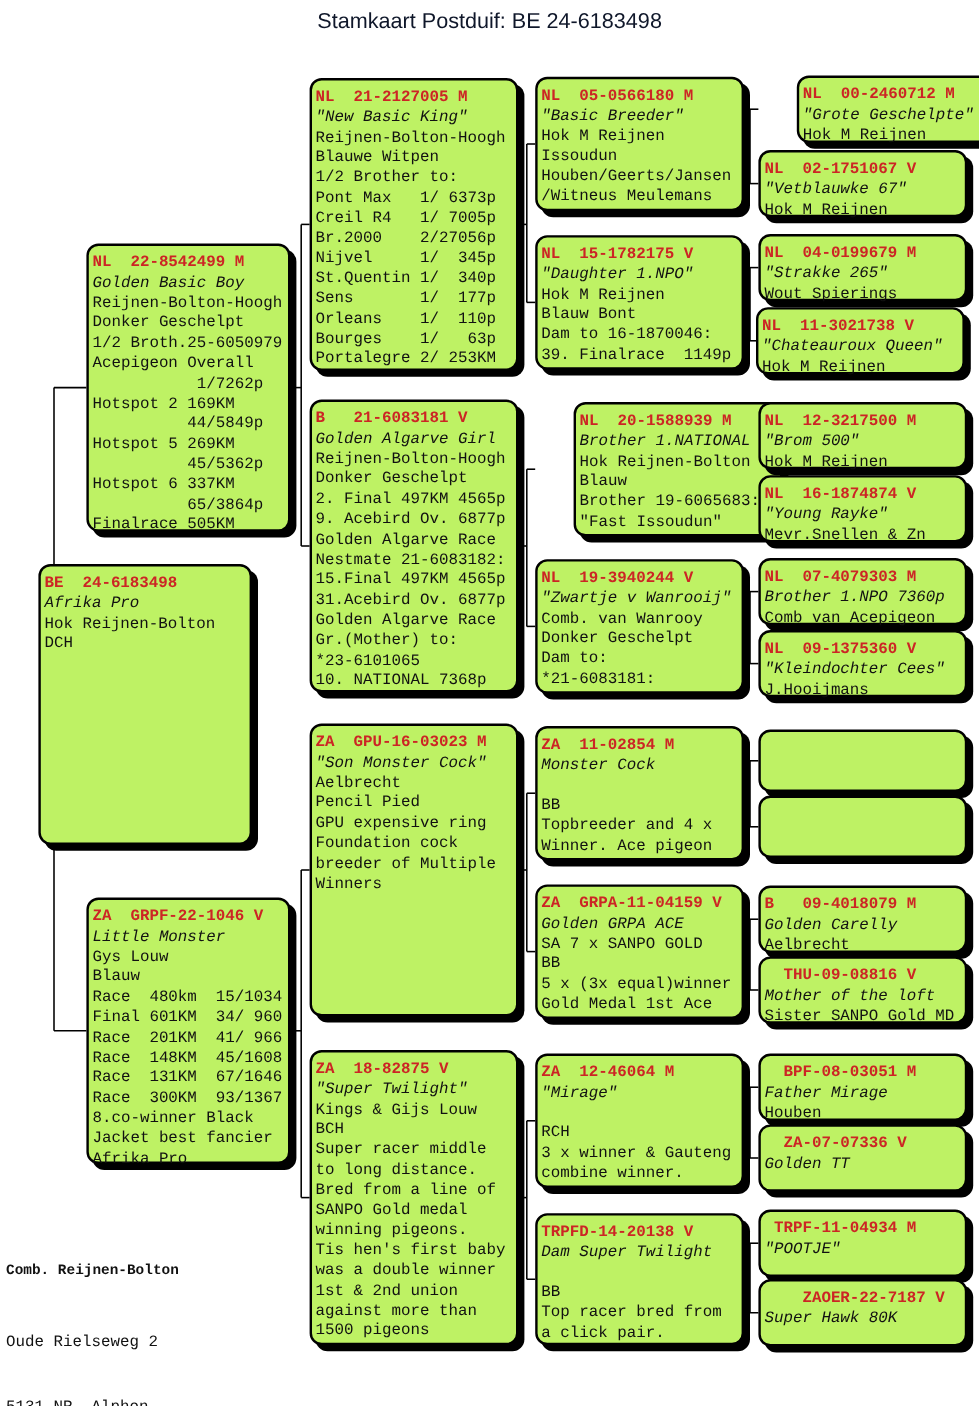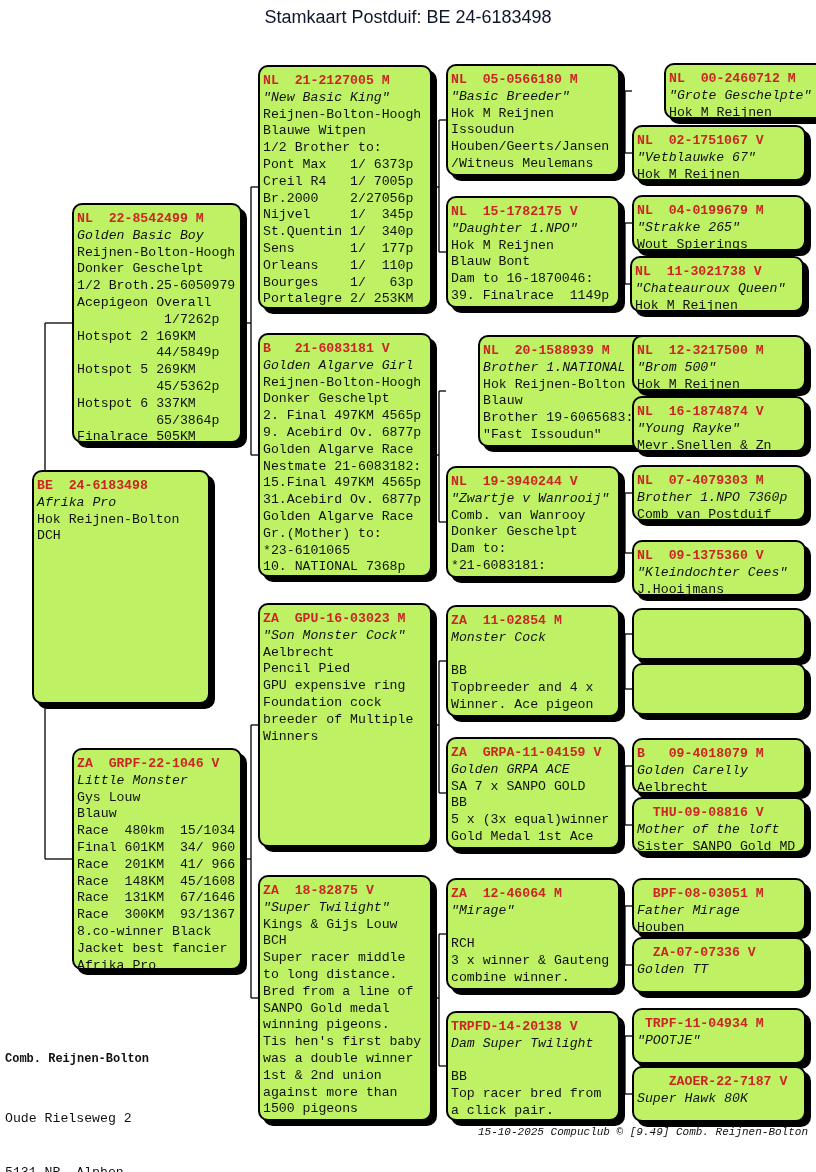--- a/index.html
+++ b/index.html
@@ -101,32 +101,31 @@
       <div class="pbox" style="left: 446px; top: 605px; width: 174px; height: 112px;"><div class="ring" style="color: rgb(204, 37, 37);">ZA  11-02854 M</div><div class="ln it">Monster Cock</div><div class="ln"></div><div class="ln">BB</div><div class="ln">Topbreeder and 4 x</div><div class="ln">Winner. Ace pigeon</div></div>
       <div class="pbox" style="left: 446px; top: 737px; width: 174px; height: 112px;"><div class="ring" style="color: rgb(204, 37, 37);">ZA  GRPA-11-04159 V</div><div class="ln it">Golden GRPA ACE</div><div class="ln">SA 7 x SANPO GOLD</div><div class="ln">BB</div><div class="ln">5 x (3x equal)winner</div><div class="ln">Gold Medal 1st Ace</div></div>
       <div class="pbox" style="left: 446px; top: 878px; width: 174px; height: 112px;"><div class="ring" style="color: rgb(204, 37, 37);">ZA  12-46064 M</div><div class="ln it">"Mirage"</div><div class="ln"></div><div class="ln">RCH</div><div class="ln">3 x winner &amp; Gauteng</div><div class="ln">combine winner.</div></div>
       <div class="pbox" style="left: 446px; top: 1011px; width: 174px; height: 110px;"><div class="ring" style="color: rgb(204, 37, 37);">TRPFD-14-20138 V</div><div class="ln it">Dam Super Twilight</div><div class="ln"></div><div class="ln">BB</div><div class="ln">Top racer bred from</div><div class="ln">a click pair.</div></div>
       <div class="pbox" style="left: 632px; top: 63px; width: 174px; height: 56px; margin-left: 32px;"><div class="ring" style="color: rgb(204, 37, 37);">NL  00-2460712 M</div><div class="ln it">"Grote Geschelpte"</div><div class="ln">Hok M Reijnen</div></div>
       <div class="pbox" style="left: 632px; top: 125px; width: 174px; height: 56px;"><div class="ring" style="color: rgb(204, 37, 37);">NL  02-1751067 V</div><div class="ln it">"Vetblauwke 67"</div><div class="ln">Hok M Reijnen</div></div>
       <div class="pbox" style="left: 632px; top: 195px; width: 174px; height: 56px;"><div class="ring" style="color: rgb(204, 37, 37);">NL  04-0199679 M</div><div class="ln it">"Strakke 265"</div><div class="ln">Wout Spierings</div></div>
       <div class="pbox" style="left: 630px; top: 256px; width: 174px; height: 56px;"><div class="ring" style="color: rgb(204, 37, 37);">NL  11-3021738 V</div><div class="ln it">"Chateauroux Queen"</div><div class="ln">Hok M Reijnen</div></div>
       <div class="pbox" style="left: 632px; top: 335px; width: 174px; height: 56px;"><div class="ring" style="color: rgb(204, 37, 37);">NL  12-3217500 M</div><div class="ln it">"Brom 500"</div><div class="ln">Hok M Reijnen</div></div>
       <div class="pbox" style="left: 632px; top: 396px; width: 174px; height: 56px;"><div class="ring" style="color: rgb(204, 37, 37);">NL  16-1874874 V</div><div class="ln it">"Young Rayke"</div><div class="ln">Mevr.Snellen &amp; Zn</div></div>
-      <div class="pbox" style="left: 632px; top: 465px; width: 174px; height: 56px;"><div class="ring" style="color: rgb(204, 37, 37);">NL  07-4079303 M</div><div class="ln it">Brother 1.NPO 7360p</div><div class="ln">Comb van Postduif</div></div>
-      <div class="pbox" style="left: 632px; top: 525px; width: 174px; height: 56px; margin-top: 15px;"><div class="ring" style="color: rgb(204, 37, 37);">NL  09-1375360 V</div><div class="ln it">"Kleindochter Cees"</div><div class="ln">J.Hooijmans</div></div>
+      <div class="pbox" style="left: 632px; top: 465px; width: 174px; height: 56px;"><div class="ring" style="color: rgb(204, 37, 37);">NL  07-4079303 M</div><div class="ln it">Brother 1.NPO 7360p</div><div class="ln">Comb van Acepigeon</div></div>
+      <div class="pbox" style="left: 632px; top: 525px; width: 174px; height: 56px;"><div class="ring" style="color: rgb(204, 37, 37);">NL  09-1375360 V</div><div class="ln it">"Kleindochter Cees"</div><div class="ln">J.Hooijmans</div></div>
       <div class="pbox" style="left: 632px; top: 608px; width: 174px; height: 52px;"></div>
       <div class="pbox" style="left: 632px; top: 663px; width: 174px; height: 52px;"></div>
       <div class="pbox" style="left: 632px; top: 738px; width: 174px; height: 56px;"><div class="ring" style="color: rgb(204, 37, 37);">B   09-4018079 M</div><div class="ln it">Golden Carelly</div><div class="ln">Aelbrecht</div></div>
       <div class="pbox" style="left: 632px; top: 797px; width: 174px; height: 56px;"><div class="ring" style="color: rgb(204, 37, 37);">  THU-09-08816 V</div><div class="ln it">Mother of the loft</div><div class="ln">Sister SANPO Gold MD</div></div>
       <div class="pbox" style="left: 632px; top: 878px; width: 174px; height: 56px;"><div class="ring" style="color: rgb(204, 37, 37);">  BPF-08-03051 M</div><div class="ln it">Father Mirage</div><div class="ln">Houben</div></div>
       <div class="pbox" style="left: 632px; top: 937px; width: 174px; height: 56px;"><div class="ring" style="color: rgb(204, 37, 37);">  ZA-07-07336 V</div><div class="ln it">Golden TT</div></div>
       <div class="pbox" style="left: 632px; top: 1008px; width: 174px; height: 56px;"><div class="ring" style="color: rgb(204, 37, 37);"> TRPF-11-04934 M</div><div class="ln it">"POOTJE"</div></div>
       <div class="pbox" style="left: 632px; top: 1066px; width: 174px; height: 56px;"><div class="ring" style="color: rgb(204, 37, 37);">    ZAOER-22-7187 V</div><div class="ln it">Super Hawk 80K</div></div>
     </div>
   <div class="contact">
     <div class="cname">Comb. Reijnen-Bolton</div>
     <div class="cline">Oude Rielseweg 2</div>
     <div class="cline">5131 NR  Alphen</div>
     
     
   </div>
-  <div class="footer">15-10-2025   Compuclub © [9.49]   Comb. Reijnen-Bolton</div>
 </div>
 
 </body></html>

